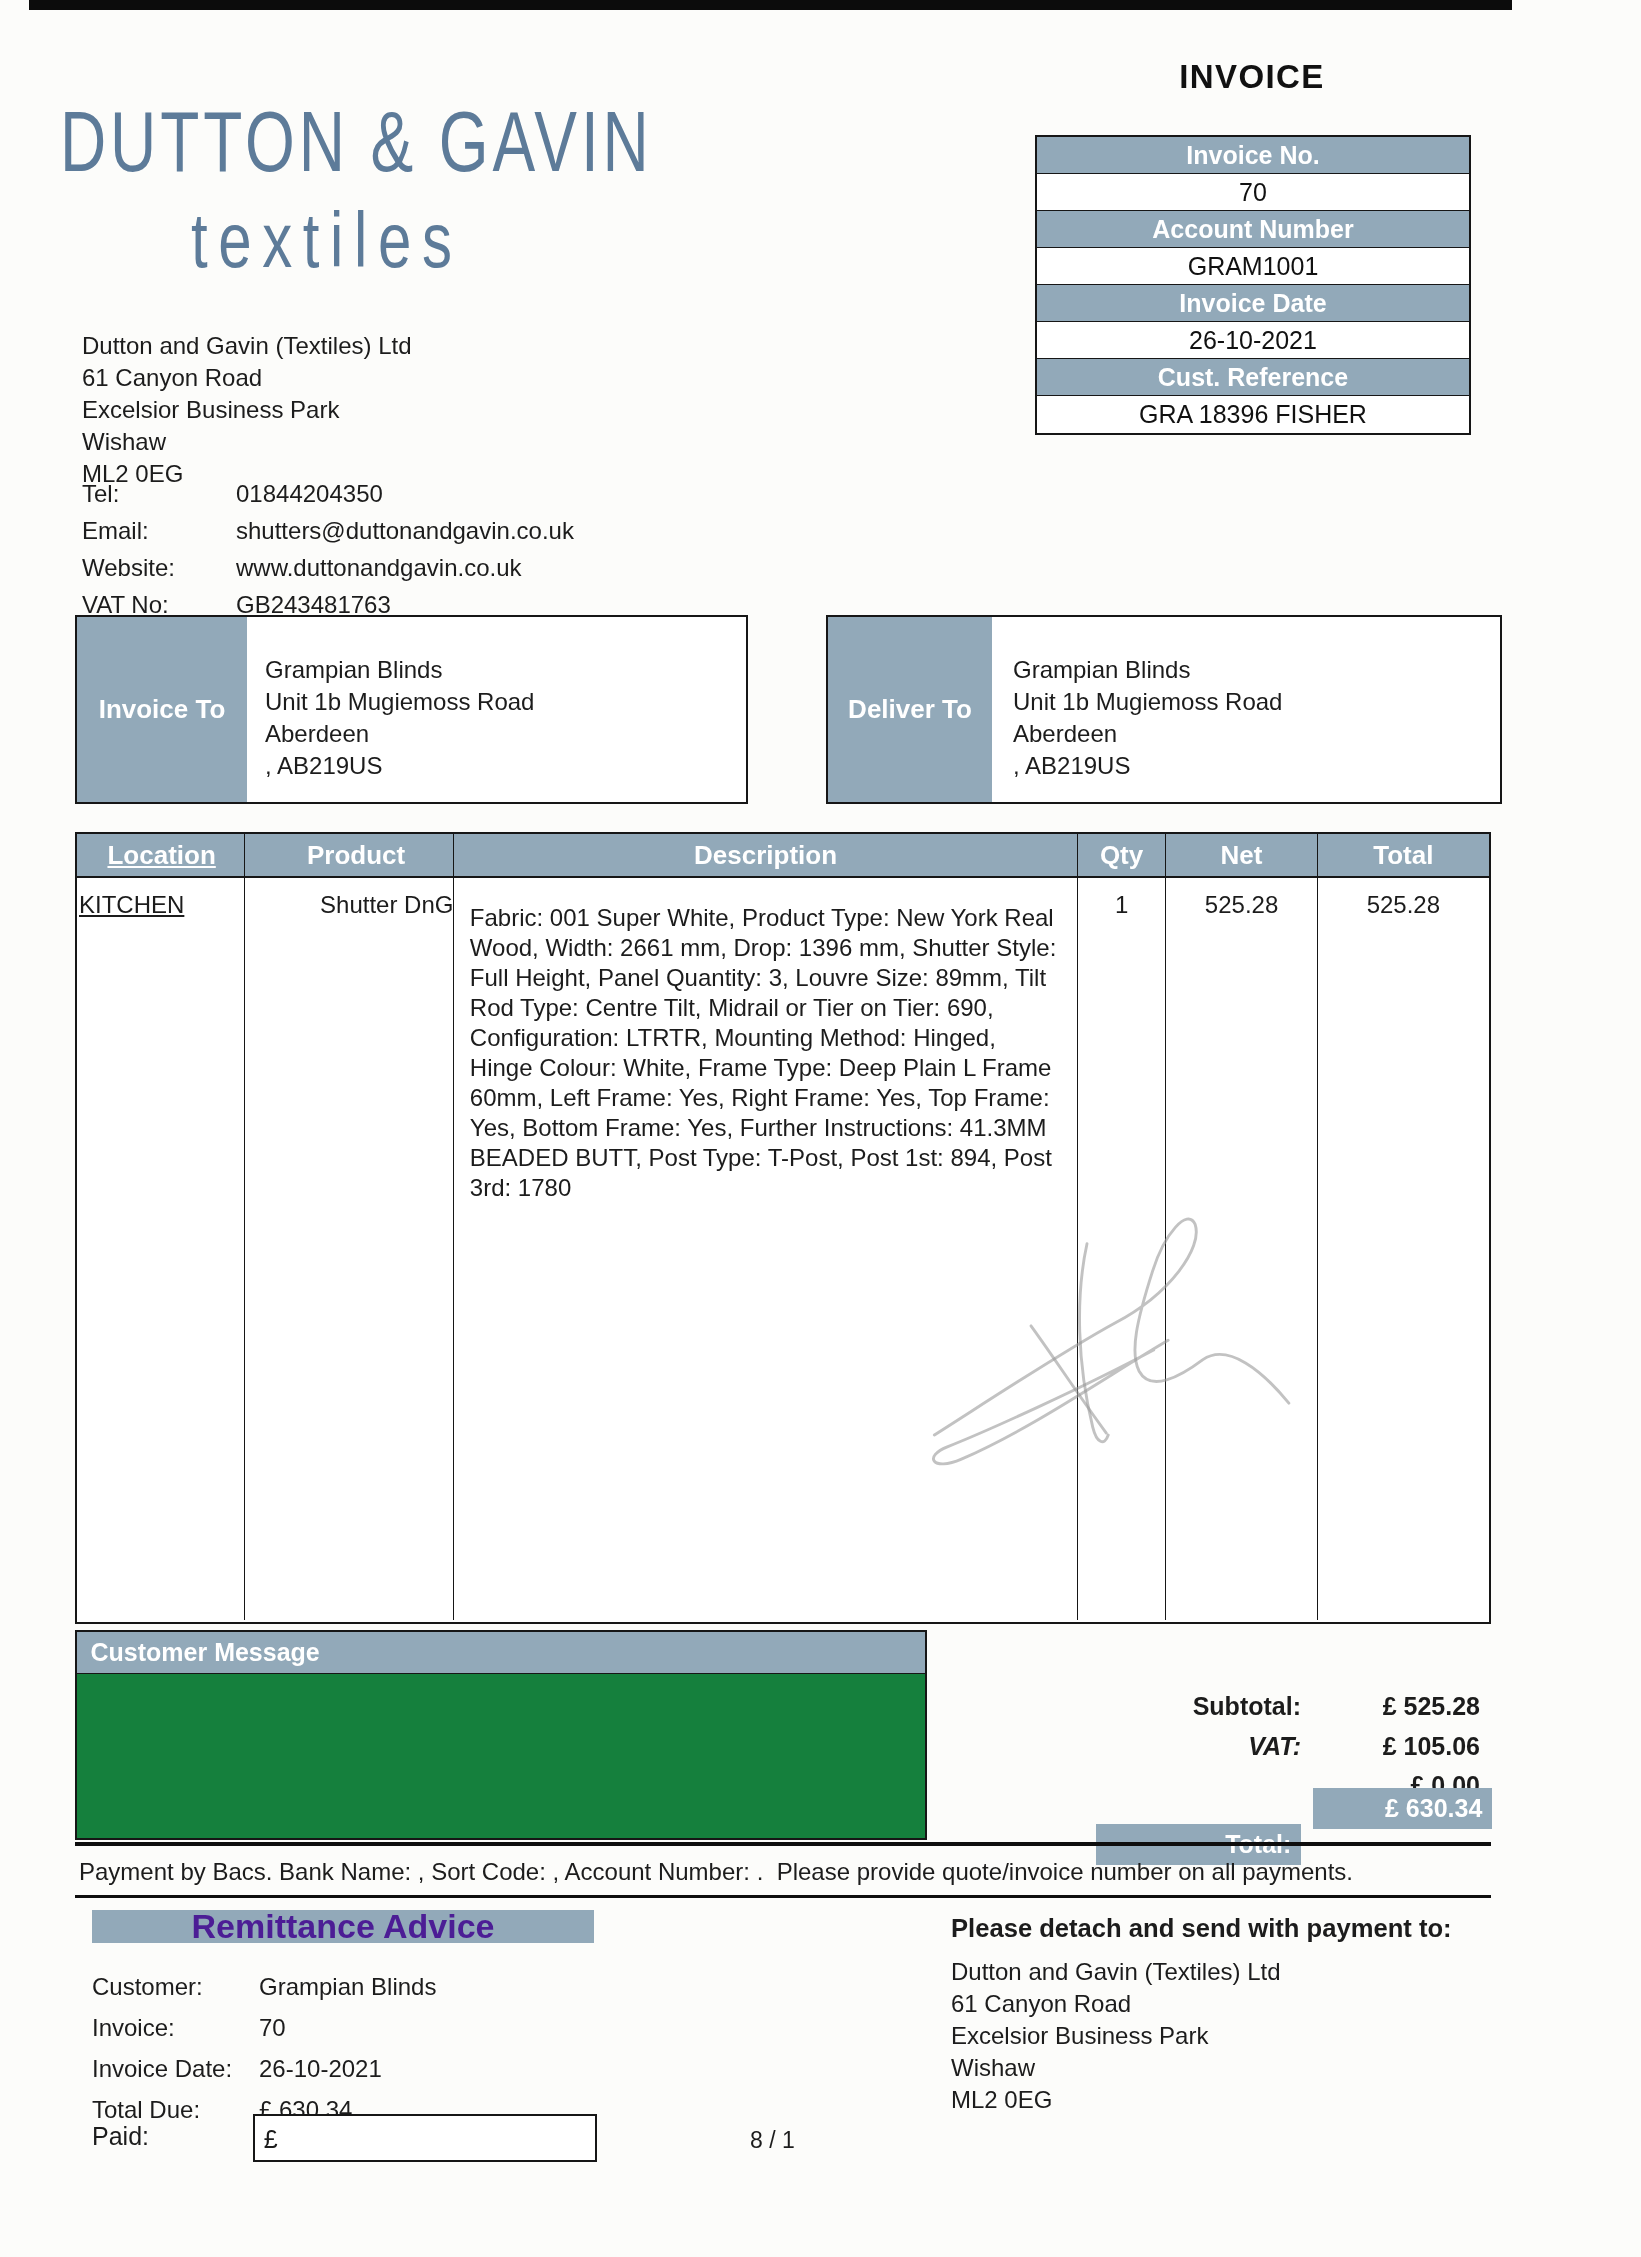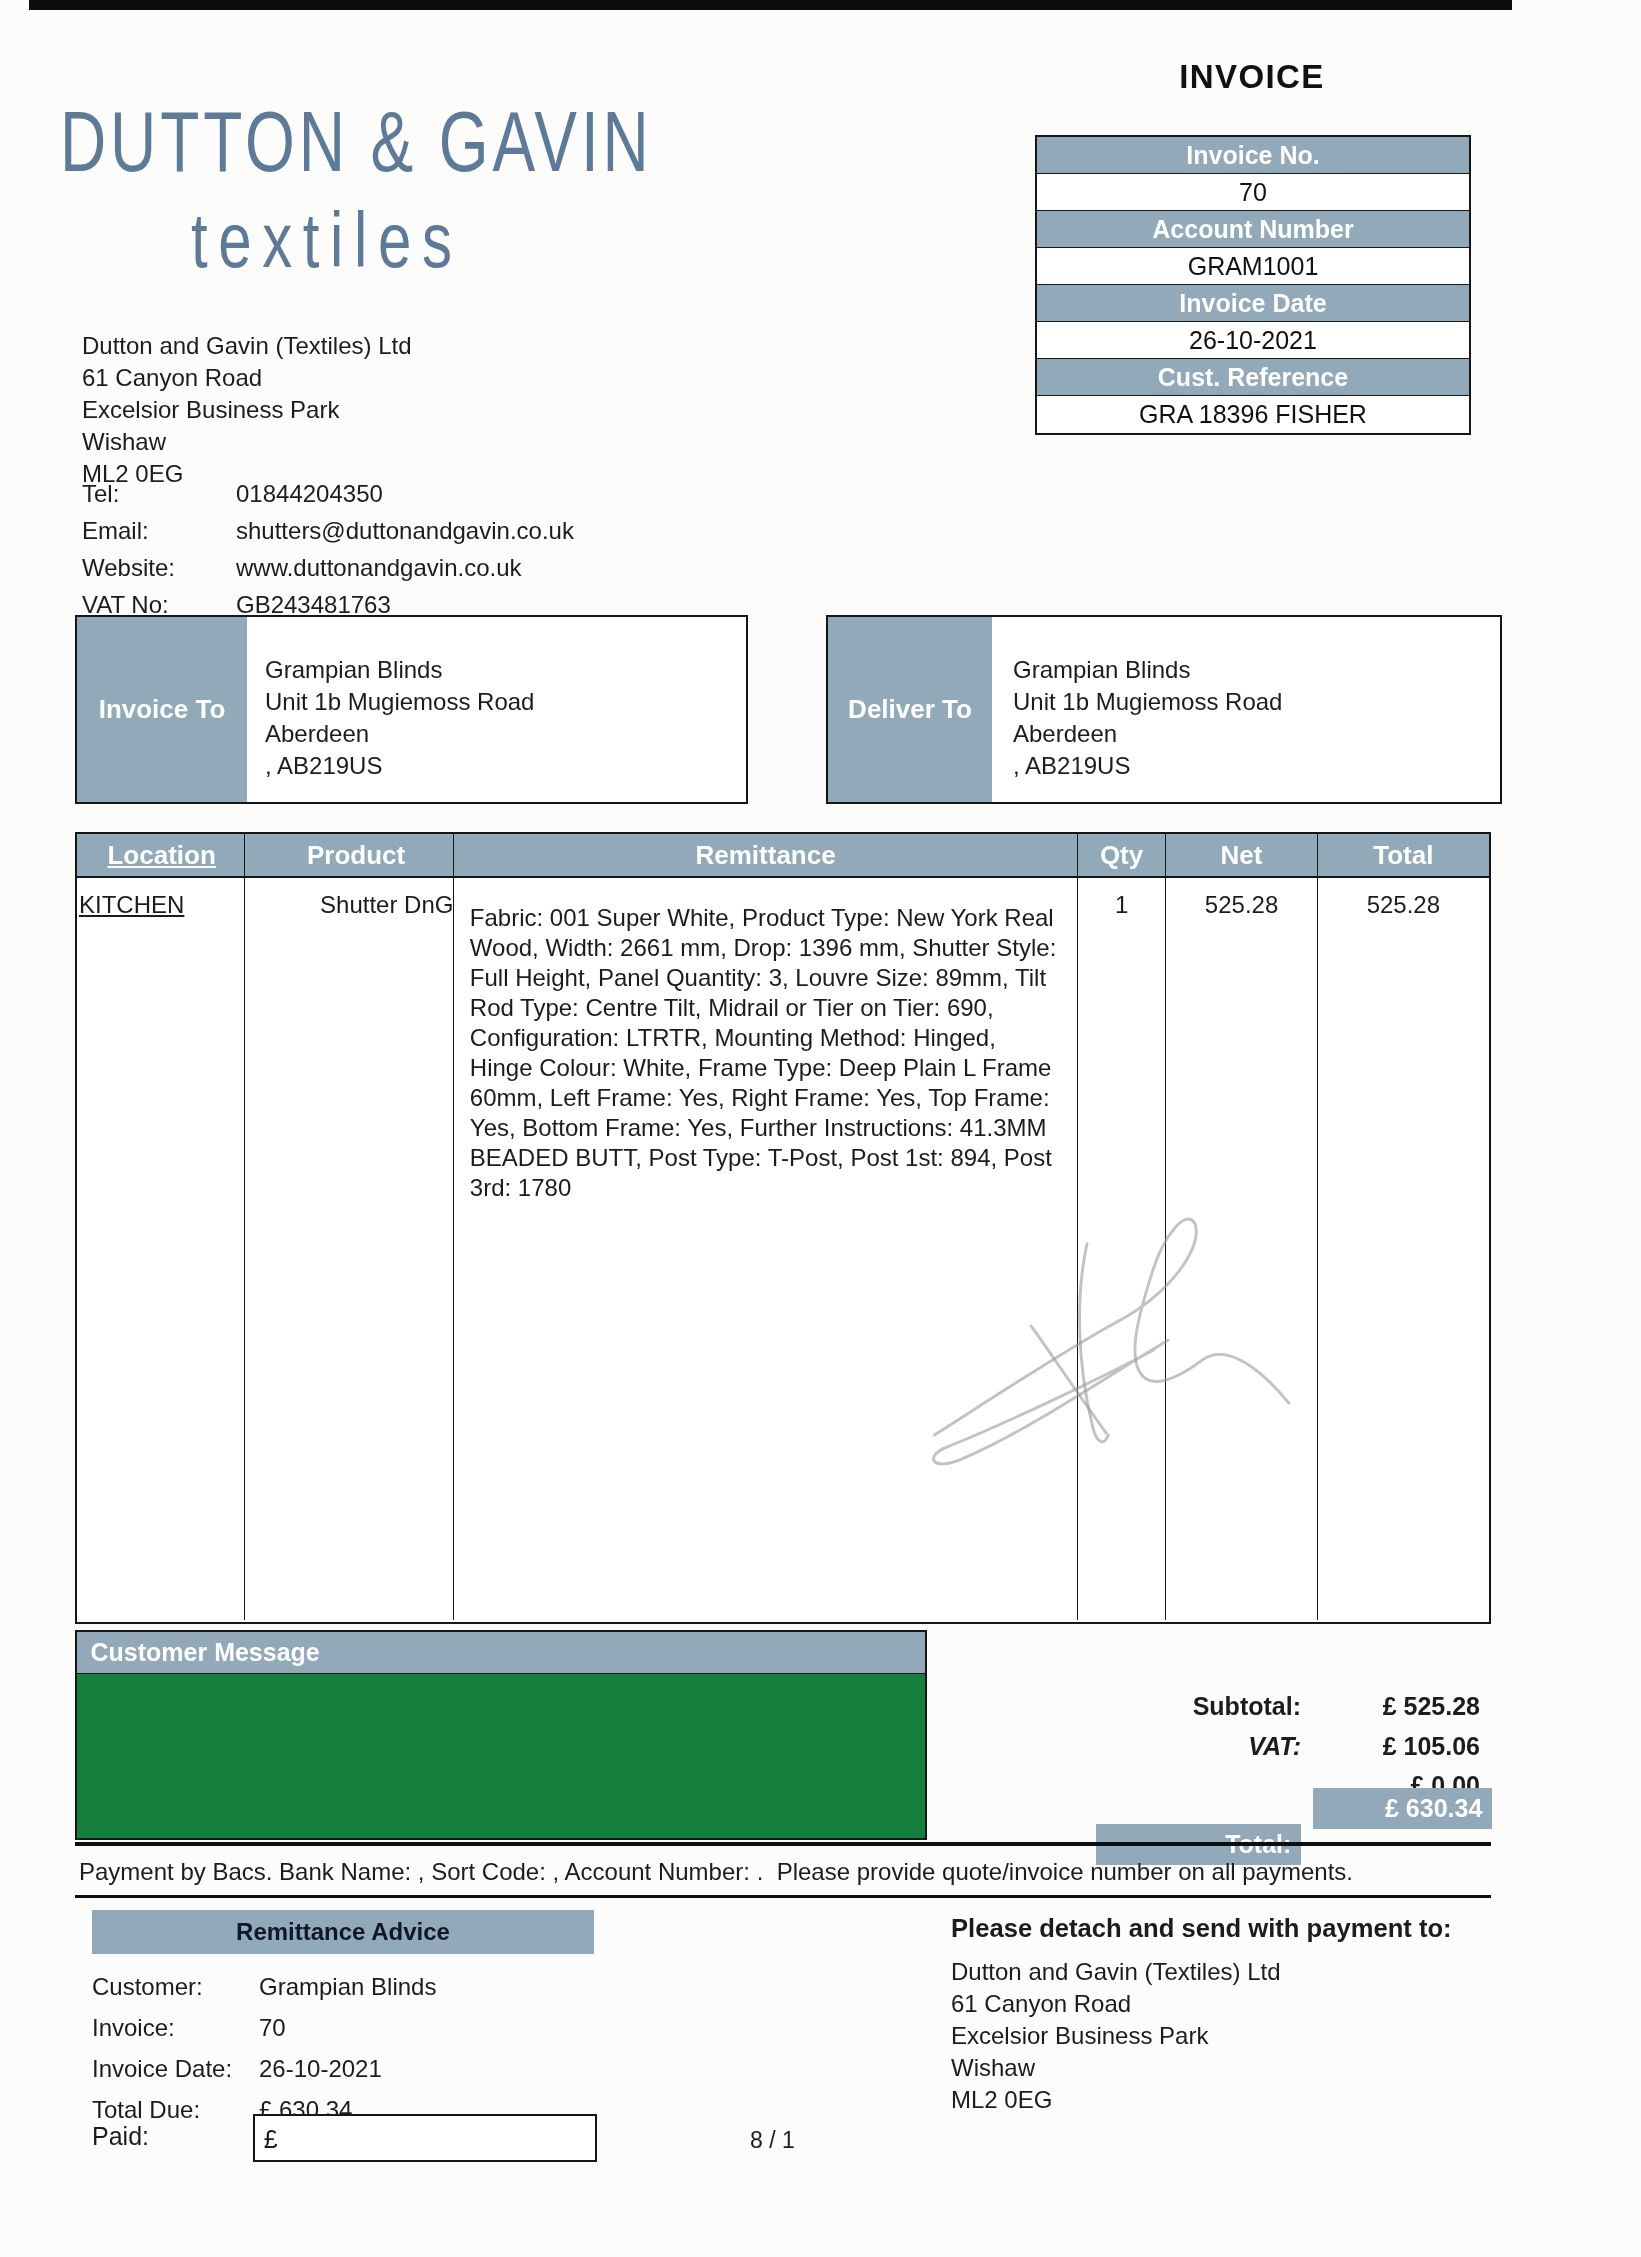--- a/index.html
+++ b/index.html
@@ -121,22 +121,22 @@
     height:41px;background:var(--accent);color:#fff;font-weight:700;font-size:25px;
     display:flex;align-items:center;justify-content:flex-end;padding-right:9.7px;
   }
 
   .rule1{left:75px;top:1842px;width:1416px;height:3.9px;background:#0e0e0e;}
   .rule2{left:75px;top:1895px;width:1416px;height:2.9px;background:#0e0e0e;}
   .pay-note{left:79px;top:1858px;font-size:24px;white-space:pre;}
 
   
   .remit-bar{
-    left:92px;top:1910px;width:502px;height:44px;background:var(--accent);
-    color:#0f172a;font-weight:700;font-size:24px;
+    left:92px;top:1910px;width:502px;height:33px;background:var(--accent);
+    color:#4c1d95;font-weight:700;font-size:34px;
     display:flex;align-items:center;justify-content:center;
   }
   .remit-rows{left:92px;top:1966px;font-size:24px;line-height:41px;}
   .remit-row{display:flex;}
   .remit-row .lbl{width:167px;}
   .paid-row{left:92px;top:2122px;font-size:25px;}
   .paid-box{
     left:253px;top:2114px;width:344px;height:48px;
     border:2.9px solid var(--line);background:#fff;
     font-size:25px;padding:8.7px 0 0 8.7px;
@@ -214,21 +214,21 @@
       <div>Unit 1b Mugiemoss Road</div>
       <div>Aberdeen</div>
       <div>, AB219US</div>
     </div>
   </div>
 
   <div class="abs items">
     <div class="hrow">
       <div class="hcell c1">Location</div>
       <div class="hcell c2">Product</div>
-      <div class="hcell c3">Remittance</div>
+      <div class="hcell c3">Description</div>
       <div class="hcell c4">Qty</div>
       <div class="hcell c5">Net</div>
       <div class="hcell c6">Total</div>
     </div>
     <div class="brow">
       <div class="bcell c1">KITCHEN</div>
       <div class="bcell c2">Shutter DnG</div>
       <div class="bcell c3">
           <div class="desc">Fabric: 001 Super White, Product Type: New York Real Wood, Width: 2661 mm, Drop: 1396 mm, Shutter Style: Full Height, Panel Quantity: 3, Louvre Size: 89mm, Tilt Rod Type: Centre Tilt, Midrail or Tier on Tier: 690, Configuration: LTRTR, Mounting Method: Hinged, Hinge Colour: White, Frame Type: Deep Plain L Frame 60mm, Left Frame: Yes, Right Frame: Yes, Top Frame: Yes, Bottom Frame: Yes, Further Instructions: 41.3MM BEADED BUTT, Post Type: T-Post, Post 1st: 894, Post 3rd: 1780</div>
         </div>

